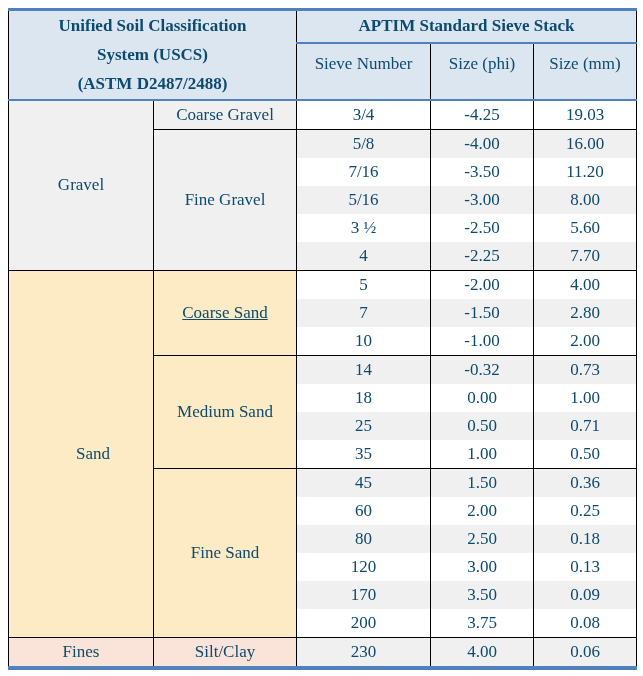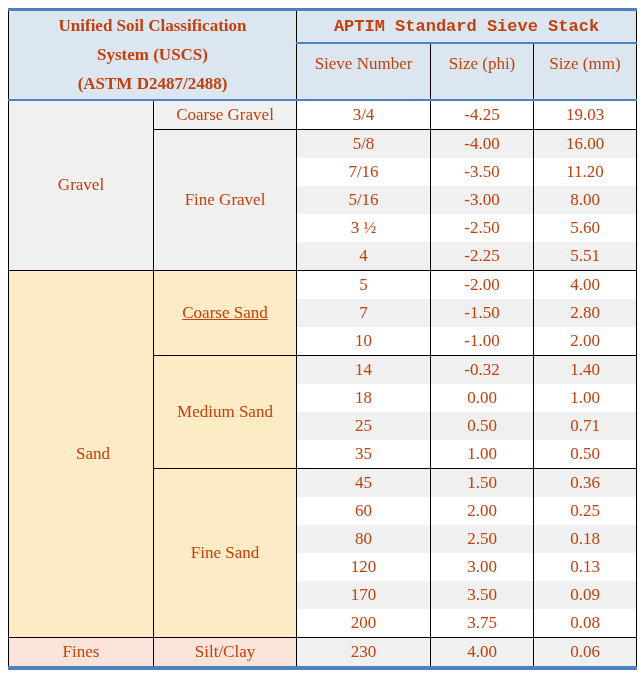--- a/index.html
+++ b/index.html
@@ -12,21 +12,21 @@
   }
   .page {
     padding: 8px 7px 4px 8px;
     box-sizing: border-box;
   }
   table.sieve {
     border-collapse: collapse;
     table-layout: fixed;
     width: 628px;
     font-family: "Liberation Serif", serif;
-    color: #c2410c;
+    color: #0c4a6e;
     border-top: 3px solid var(--line-blue, #4E81BD);
     border-bottom: 4px solid var(--line-blue, #4E81BD);
     border-left: 1px solid #000;
     border-right: 1px solid #000;
   }
   col.c1 { width: 145px; }
   col.c2 { width: 143px; }
   col.c3 { width: 134px; }
   col.c4 { width: 103px; }
   col.c5 { width: 103px; }
@@ -45,21 +45,20 @@
     font-weight: bold;
     border-bottom: 2px solid var(--line-blue, #4E81BD);
     vertical-align: middle;
     line-height: 1.72;
   }
   th.stack-header {
     font-weight: bold;
     height: 30px;
     border-bottom: 2px solid var(--line-blue, #4E81BD);
     vertical-align: middle;
-    font-family: Liberation Mono, monospace;
   }
   tr.subhead th {
     font-weight: normal;
     height: 56px;
     border-bottom: 2px solid var(--line-blue, #4E81BD);
     vertical-align: middle;
     padding-bottom: 14px;
     box-sizing: border-box;
   }
   tbody td {
@@ -123,21 +122,21 @@
           <td>8.00</td>
         </tr>
         <tr>
           <td>3 ½</td>
           <td>-2.50</td>
           <td>5.60</td>
         </tr>
         <tr class="alt">
           <td>4</td>
           <td>-2.25</td>
-          <td>5.51</td>
+          <td>7.70</td>
         </tr>
         <tr class="group-start">
           <td rowspan="13" style="background: rgb(252, 235, 197); padding-left: 24px;">Sand</td>
           <td rowspan="3" style="background: rgb(252, 235, 197); text-decoration: underline;">Coarse Sand</td>
           <td>5</td>
           <td>-2.00</td>
           <td>4.00</td>
         </tr>
         <tr class="alt">
           <td>7</td>
@@ -146,21 +145,21 @@
         </tr>
         <tr>
           <td>10</td>
           <td>-1.00</td>
           <td>2.00</td>
         </tr>
         <tr class="alt group-start">
           <td rowspan="4" style="background: rgb(252, 235, 197);">Medium Sand</td>
           <td>14</td>
           <td>-0.32</td>
-          <td>1.40</td>
+          <td>0.73</td>
         </tr>
         <tr>
           <td>18</td>
           <td>0.00</td>
           <td>1.00</td>
         </tr>
         <tr class="alt">
           <td>25</td>
           <td>0.50</td>
           <td>0.71</td>

